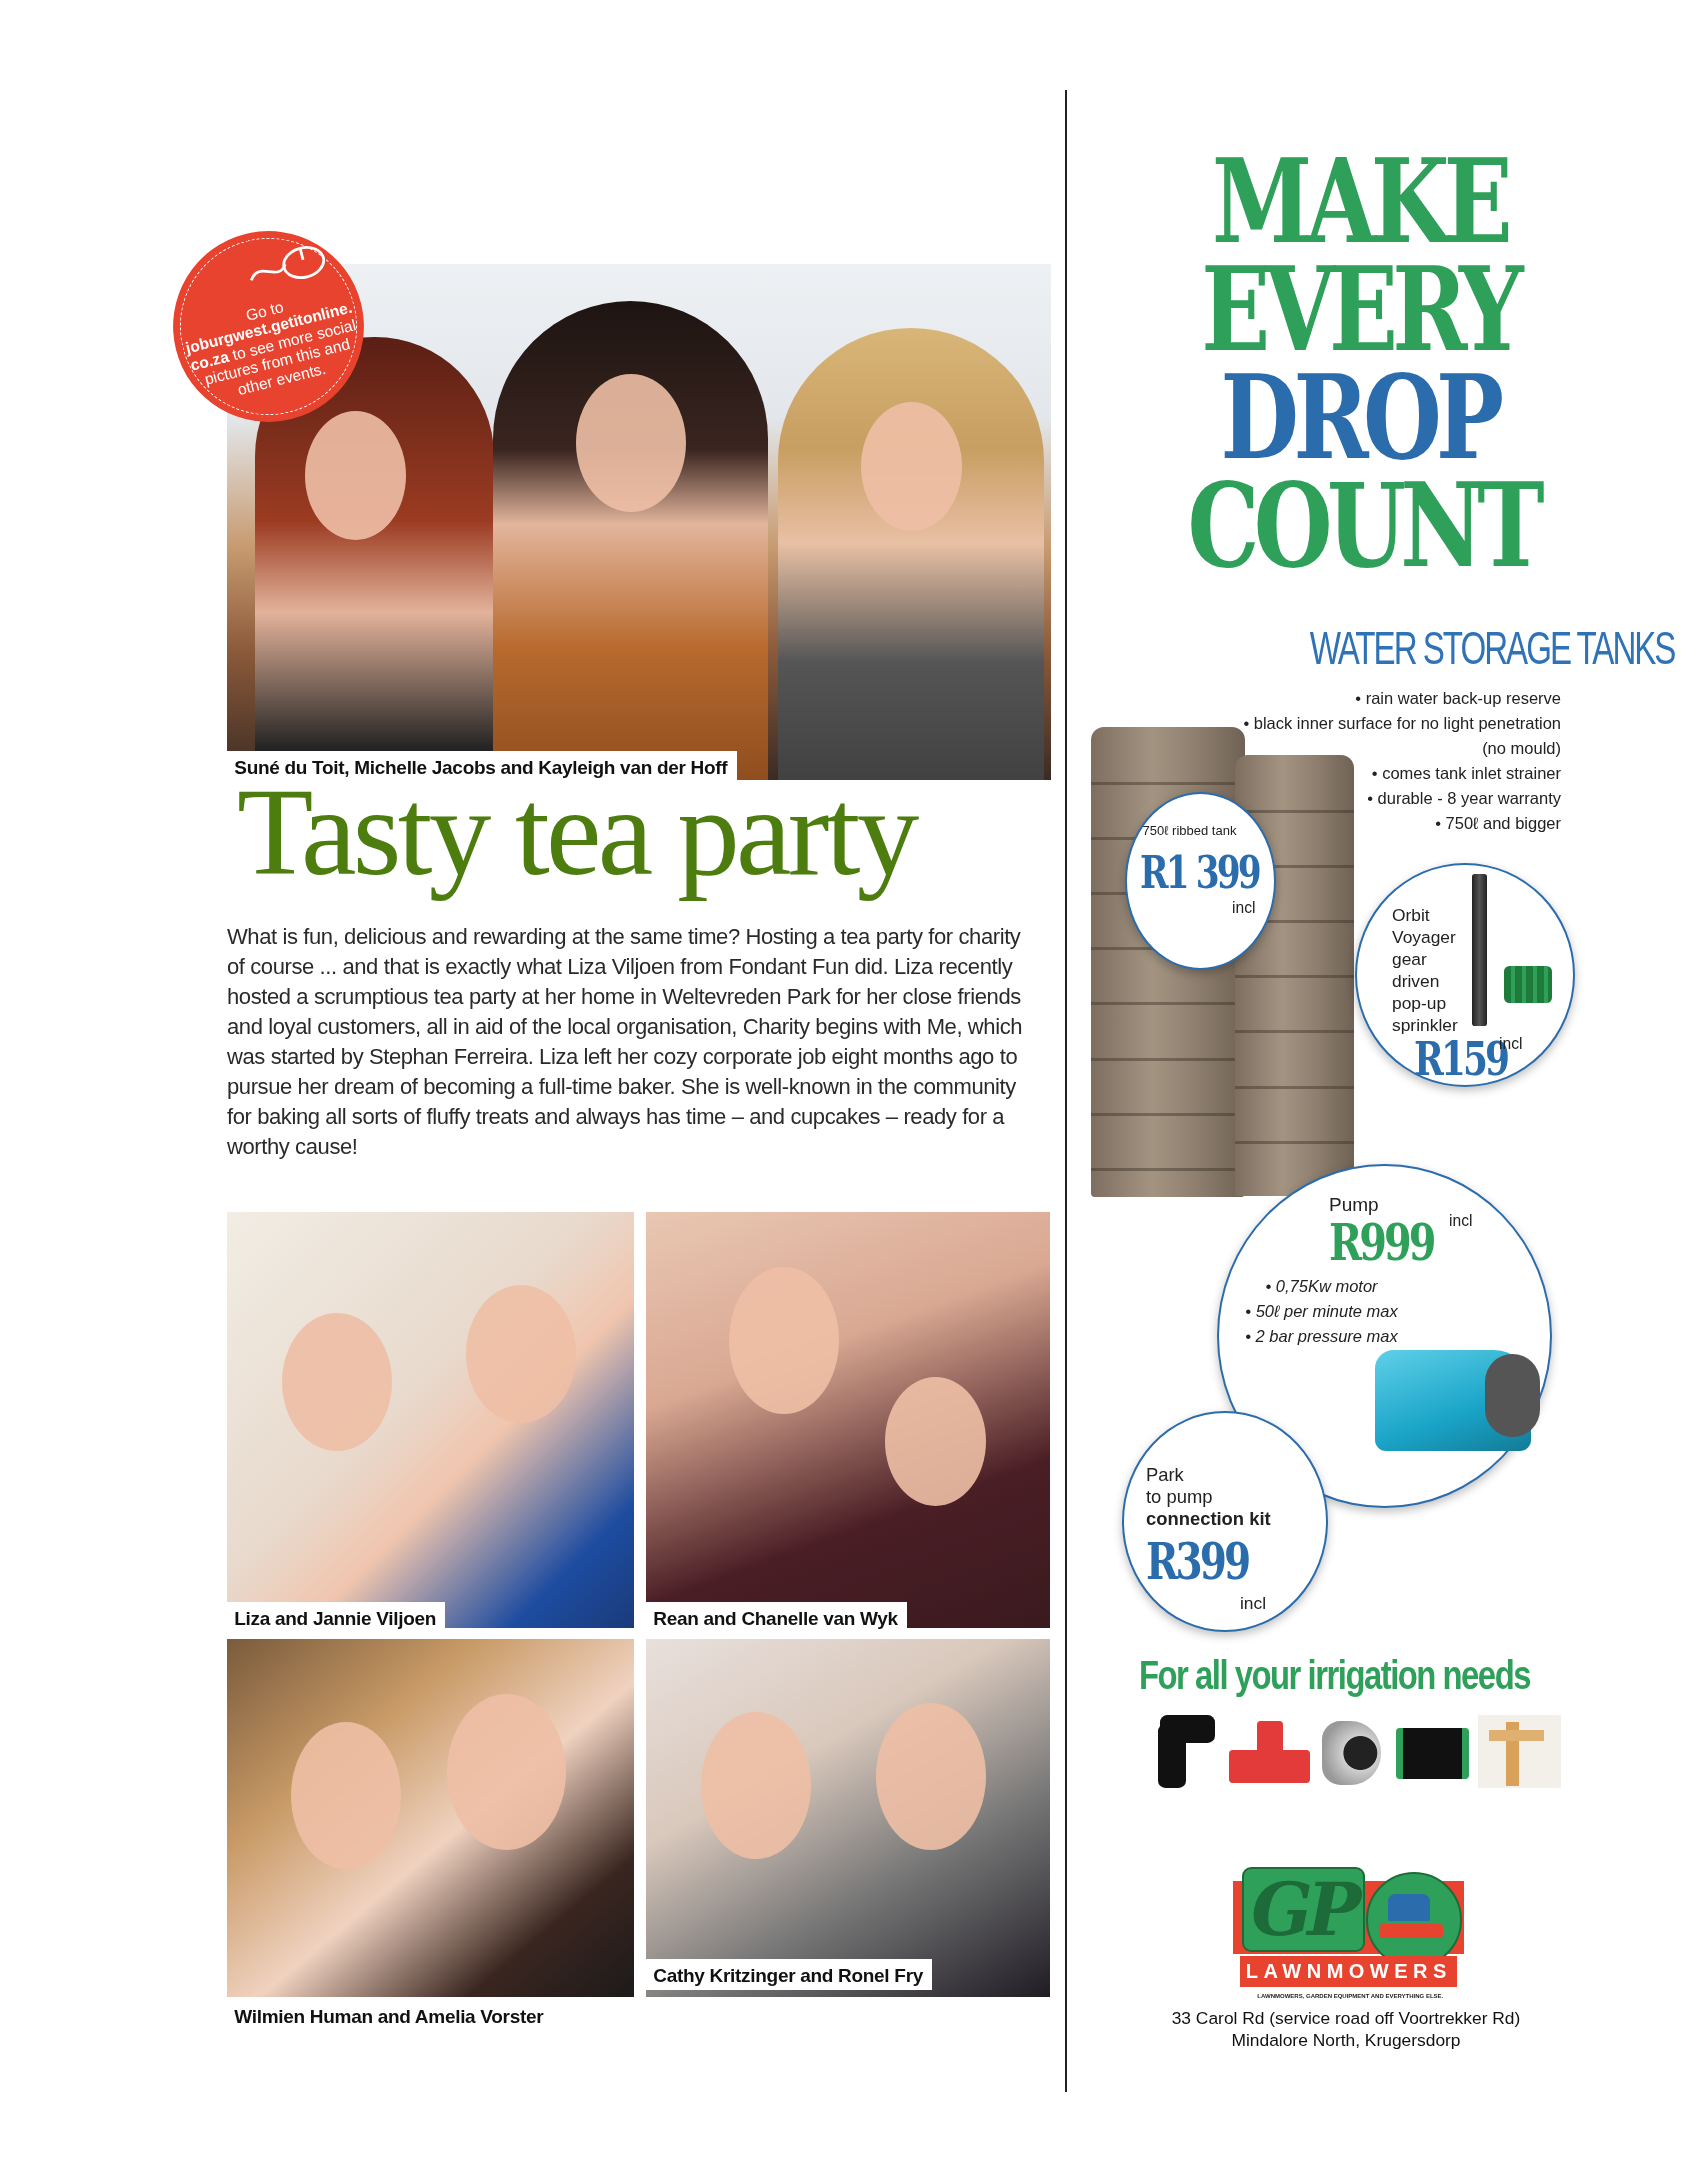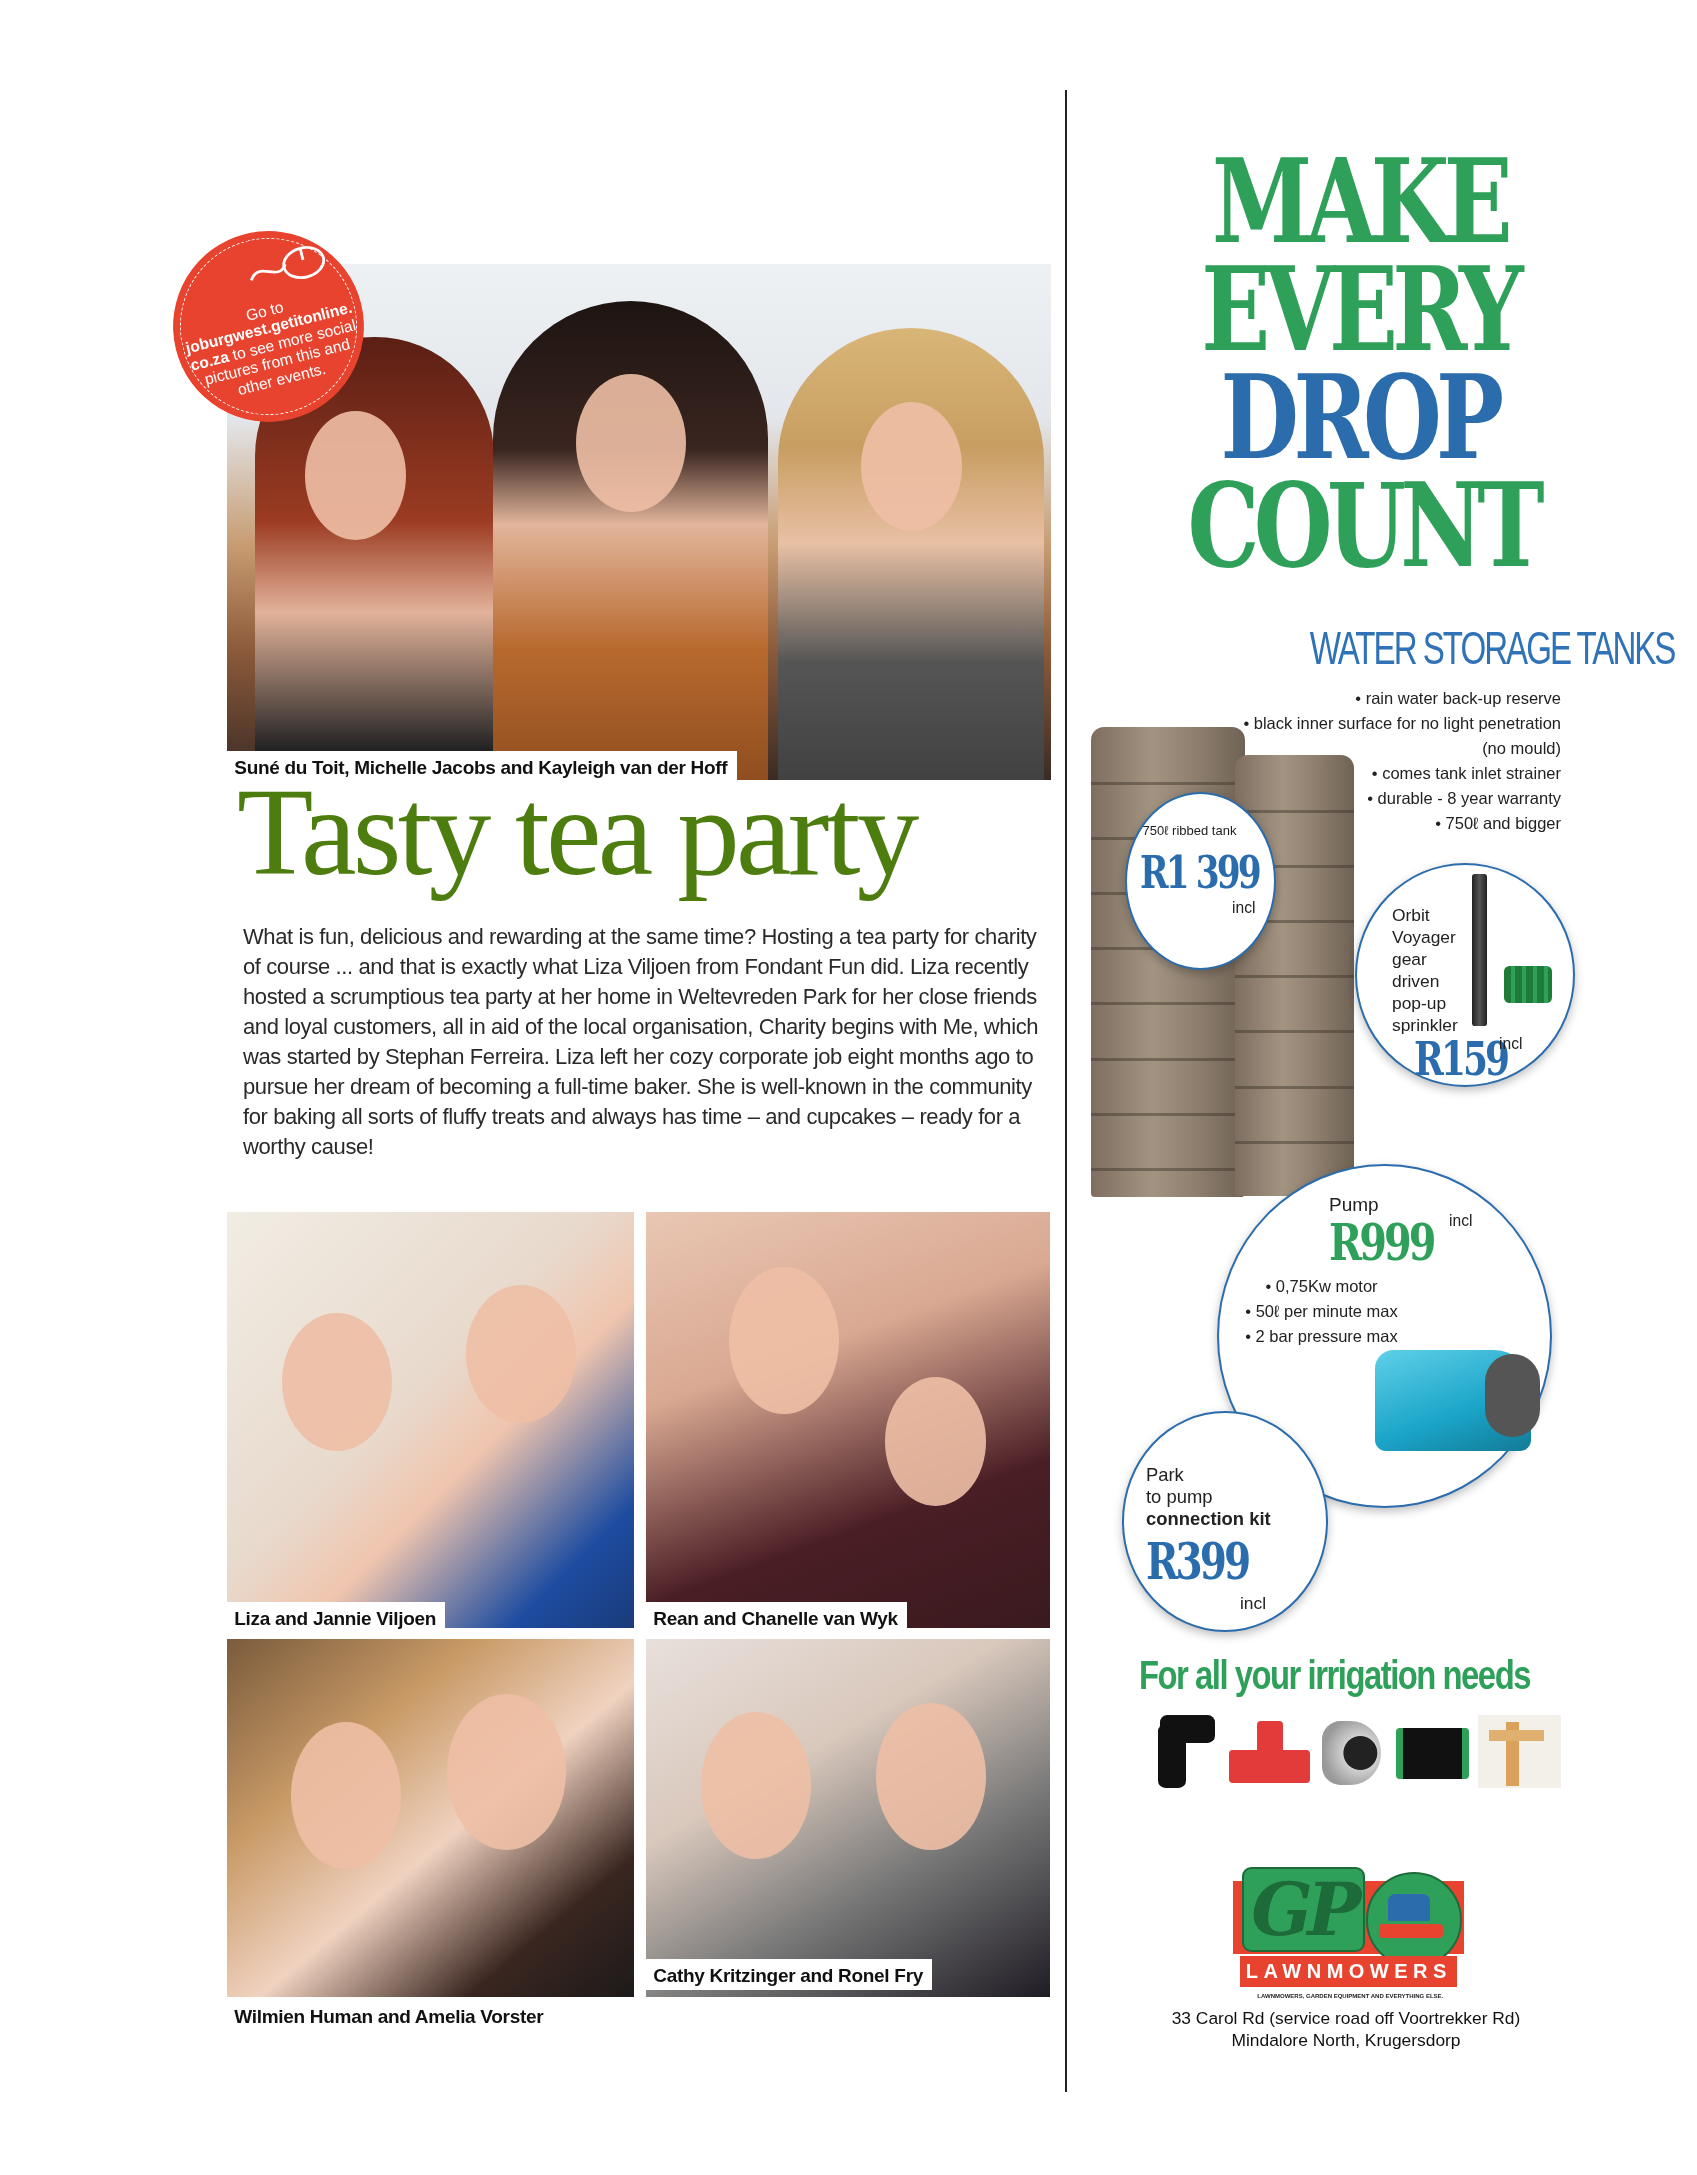--- a/index.html
+++ b/index.html
@@ -24,21 +24,21 @@
   .caption { position:absolute; background:#fff; color:#111; font-family:"Liberation Sans", sans-serif; font-weight:bold; font-size:19px; padding:5.5px 9.2px 3.7px 7.3px; letter-spacing:-0.3px; white-space:nowrap; }
 
   
   .sticker { left:174px; top:232px; width:189px; height:189px; border-radius:50%; background:#e8432e; transform:rotate(-14deg); box-shadow:0 0 0 0.9px #e8432e; }
   .sticker-inner { position:absolute; inset:6.4px; border-radius:50%; border:1.8px dashed #fff; }
   .sticker-text { position:absolute; left:9.2px; right:9.2px; top:70px; text-align:center; color:#fff; font-size:15.6px; line-height:17.4px; }
   .sticker-text b { font-weight:bold; }
   .mouse-icon { position:absolute; left:87px; top:18.4px; }
 
   .headline { left:237px; top:770px; font-family:"Liberation Serif", serif; font-size:125px; color:#4d7c0f; letter-spacing:-3.7px; line-height:1; white-space:nowrap; }
-  .body { left:227px; top:922px; width:808px; font-size:22px; line-height:30px; color:#2a2a2a; font-family:"Liberation Sans", sans-serif; letter-spacing:-0.4px;margin-left:16px; }
+  .body { left:227px; top:922px; width:808px; font-size:22px; line-height:30px; color:#2a2a2a; font-family:"Liberation Sans", sans-serif; letter-spacing:-0.4px; }
 
   
   .ad-head { left:1139px; top:147px; width:441px; text-align:center; font-family:"DejaVu Serif", serif; font-weight:bold; line-height:108px; font-size:116px; letter-spacing:-7.3px; transform:scaleX(0.78); transform-origin:center top; }
   .ad-head .green { color:#2fa05a; display:block; }
   .ad-head .blue { color:#2b6cad; display:block; }
   .wst { left:1212px; top:621px; width:349px; text-align:right; color:#2f72b6; font-size:46px; letter-spacing:-2.8px; font-family:"Liberation Sans", sans-serif; transform:scaleX(0.72); transform-origin:right top; white-space:nowrap; }
   .bullets { left:1194px; top:686px; width:367px; text-align:right; font-size:16.5px; line-height:25px; color:#222; }
 
   .tank { position:absolute; background:linear-gradient(90deg,#7d6e60 0%,#a39482 40%,#8c7d6d 70%,#6f6254 100%); border-radius:13px 13px 3.7px 3.7px; }
   .rib { position:absolute; left:0; right:0; height:2.8px; background:rgba(60,50,40,.45); }
@@ -165,21 +165,21 @@
   <div class="abs" style="left:115px;top:9.2px;width:14.7px;height:152px;background:linear-gradient(90deg,#222,#555,#222);border-radius:2.8px;"></div>
   <div class="abs" style="left:147px;top:101px;width:48px;height:37px;background:repeating-linear-gradient(90deg,#1e7b3a 0 7.3px,#2fa05a 7.3px 11px);border-radius:5.5px;"></div>
   <div class="abs price" style="left:57px;top:167px;font-size:46px;color:#2b6cad;">R159</div>
   <div class="abs" style="left:142px;top:170px;font-size:15.6px;color:#222;">incl</div>
 </div>
 
 <div class="circle" style="left:1217px;top:1164px;width:331px;height:340px;">
   <div class="abs" style="left:110px;top:27.5px;font-size:19px;color:#222;">Pump</div>
   <div class="abs price" style="left:110px;top:46px;font-size:51px;color:#2fa05a;">R999</div>
   <div class="abs" style="left:230px;top:46px;font-size:15.6px;color:#222;">incl</div>
-  <div class="abs" style="left:20px;top:108px;font-size:16.5px;line-height:25px;color:#222;text-align:center;width:165px;">
+  <div class="abs" style="left:20px;top:108px;font-size:16.5px;line-height:25px;color:#222;text-align:center;width:165px;font-style:italic;">
     <div>• 0,75Kw motor</div>
     <div>• 50ℓ per minute max</div>
     <div>• 2 bar pressure max</div>
   </div>
   <div class="abs" style="left:156px;top:184px;width:156px;height:101px;background:linear-gradient(160deg,#5fd0e8,#1aa4c8 60%,#137a96);border-radius:18.4px 37px 11px 11px;"></div>
   <div class="abs" style="left:266px;top:188px;width:55px;height:83px;background:#555;border-radius:27.5px;"></div>
 </div>
 
 <div class="circle" style="left:1122px;top:1411px;width:202px;height:217px;">
   <div class="abs" style="left:22px;top:51px;font-size:18.4px;line-height:22px;color:#222;">

